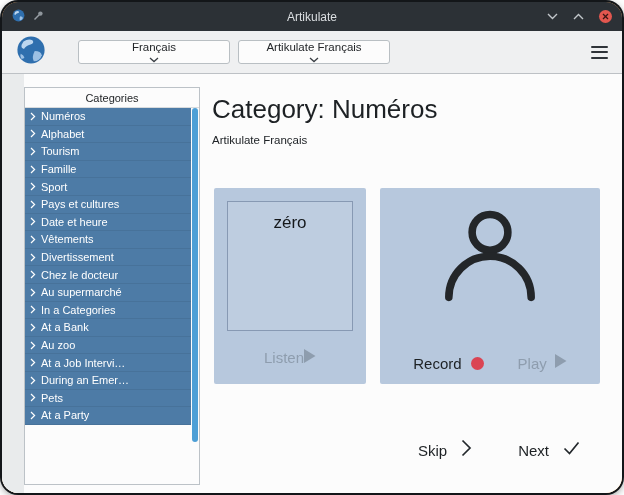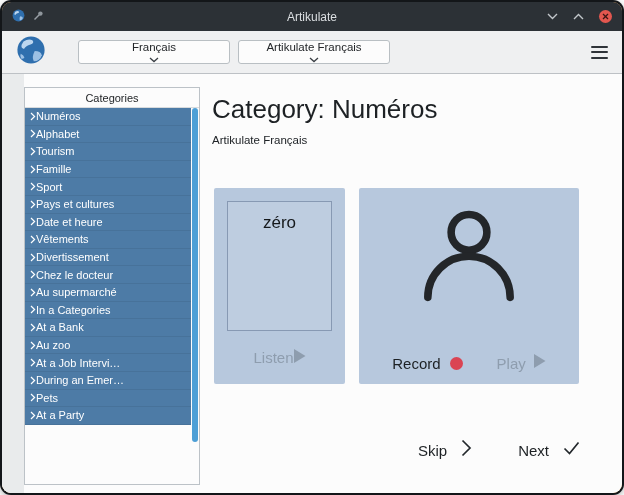--- a/index.html
+++ b/index.html
@@ -1,21 +1,21 @@
 <!DOCTYPE html>
 <html style="--highlight: #4d7ba6; --card: #b7c8dd; --record-dot: #da4453; --scrollbar: #4d9fd6; --titlebar: #2c3136;"><head>
 <meta charset="utf-8">
 <style>
   html,body{margin:0;padding:0;}
   body{
     width:624px;height:495px;position:relative;background:#ffffff;
     font-family:"Liberation Sans", sans-serif;overflow:hidden;
   }
   .window{
-    position:absolute;inset:2px;border-radius:9px;overflow:hidden;
+    position:absolute;inset:2px;border-radius:16px;overflow:hidden;
     background:#fdba74;
     box-shadow:0 0 0 2px #131619, 0 2px 8px rgba(0,0,0,.55);
     display:flex;flex-direction:column;
   }
   
   .titlebar{
     height:29px;flex:0 0 29px;background:var(--titlebar,#2c3136);
     display:flex;align-items:center;padding:0 10px;position:relative;
   }
   .tb-left{display:flex;align-items:center;gap:7px;z-index:1;}
@@ -53,21 +53,21 @@
     width:176px;flex:0 0 176px;box-sizing:border-box;margin:13px 0 8px 0;
     border:1px solid #bcc2c7;background:#fcfcfc;display:flex;flex-direction:column;
   }
   .sidebar-header{
     font-size:11px;color:#232629;padding:4px 6px 3px;
     border-bottom:1px solid #d8dbdd;flex:0 0 auto;text-align:center;
   }
   .cat-area{flex:1;position:relative;overflow:hidden;}
   .cat-list{position:absolute;left:0;top:0;right:8px;}
   .cat-item{
-    height:17.6px;box-sizing:border-box;display:flex;align-items:center;
+    height:17.6px;box-sizing:border-box;display:flex;align-items:center;gap:5px;
     padding:0 2px 0 5px;background:var(--highlight,#4d7ba6);color:#ffffff;
     font-size:11px;border-bottom:1px solid rgba(0,0,0,0.07);cursor:pointer;
     white-space:nowrap;overflow:hidden;
   }
   .cat-item .chev{display:flex;align-items:center;flex:0 0 auto;}
   .scrollbar{
     position:absolute;top:0;right:1px;width:6px;height:334px;
     background:var(--scrollbar,#4d9fd6);border-radius:3px;cursor:pointer;
   }
   
@@ -75,21 +75,21 @@
     flex:1;display:flex;flex-direction:column;min-width:0;
     padding:16px 16px 0 12px;box-sizing:border-box;
   }
   .page-title{font-size:26px;font-weight:400;color:#1d2124;margin:4px 0 0;}
   .page-subtitle{font-size:11.5px;color:#202428;margin-top:9px;}
   .cards{display:flex;gap:14px;margin-top:42px;padding-left:2px;}
   .card{
     background:var(--card,#b7c8dd);border-radius:2px;height:196px;
     box-sizing:border-box;display:flex;flex-direction:column;
   }
-  .card.listen-card{width:131px;padding:13px 13px 0;justify-content:flex-end;}
+  .card.listen-card{width:152px;padding:13px 13px 0;justify-content:flex-end;}
   .phrase-box{
     height:130px;border:1px solid #8799b3;background:rgba(255,255,255,0.10);
     text-align:center;padding-top:11px;box-sizing:border-box;
     font-size:17px;color:#15181b;
   }
   .listen-row{
     flex:1;display:flex;align-items:center;justify-content:center;gap:0;cursor:pointer;
   }
   .dis-label{font-size:15px;color:#8e9dae;}
   .card.record-card{width:220px;align-items:center;}

